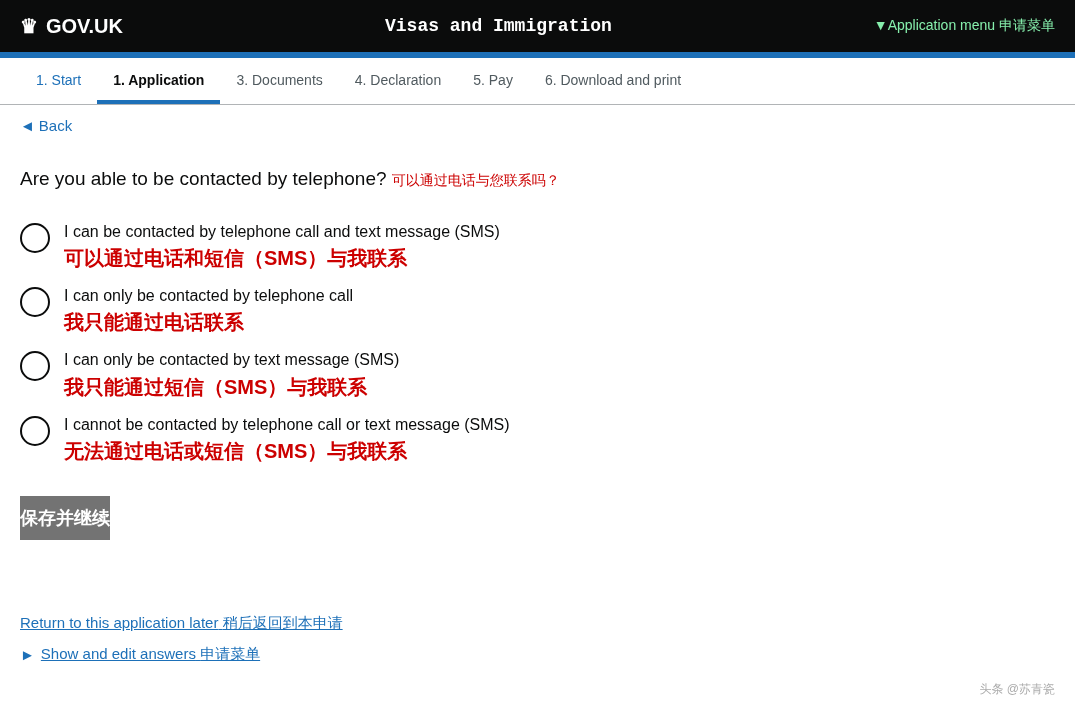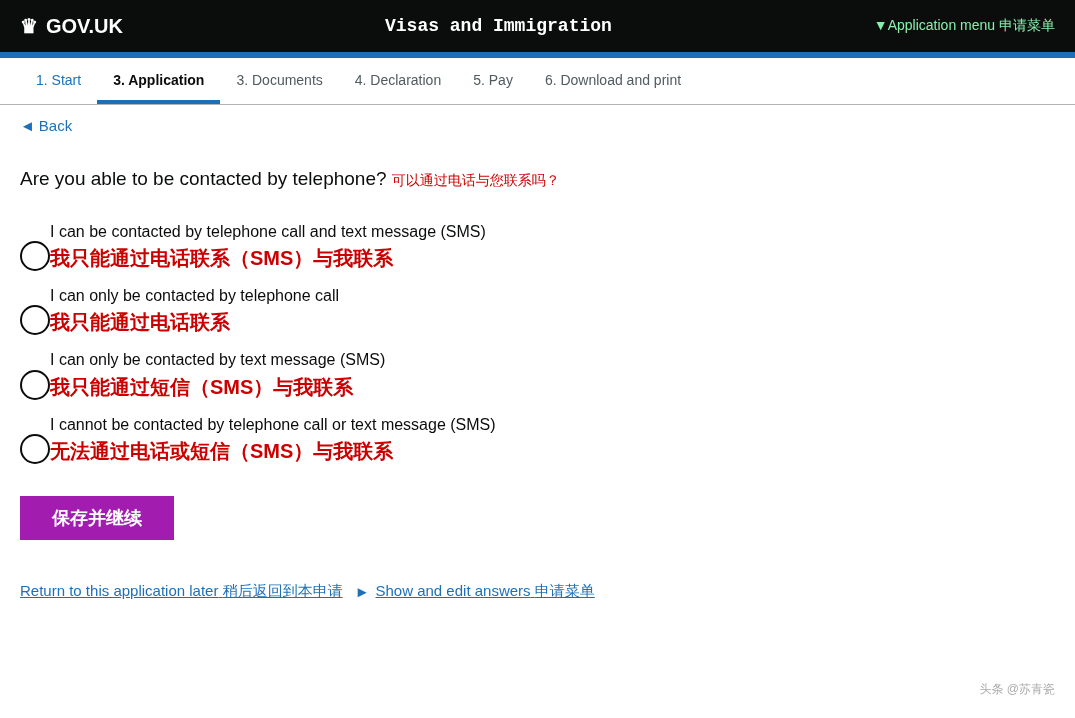--- a/index.html
+++ b/index.html
@@ -106,21 +106,22 @@
 
     
     .radio-group {
       display: flex;
       flex-direction: column;
       gap: 6px;
       margin-bottom: 28px;
     }
     .radio-option {
       display: flex;
-      align-items: flex-end;
+      align-items: flex-start;
+      gap: 14px;
       padding: 4px 0;
     }
     .radio-input {
       width: 30px;
       height: 30px;
       border: 2px solid #0b0c0c;
       border-radius: 50%;
       flex-shrink: 0;
       cursor: pointer;
       margin-top: 2px;
@@ -143,34 +144,34 @@
     }
     .radio-label .chinese {
       color: #cc0000;
       font-size: 20px;
       font-weight: bold;
       line-height: 1.3;
     }
 
     
     .save-button {
-      background: #a21caf;
+      background: #737373;
       color: #fff;
       border: none;
-      padding: 10px 32px;
+      padding: 10px 0;
       font-size: 18px;
       cursor: pointer;
       font-weight: bold;
-      margin-bottom: 12px;
+      margin-bottom: 44px;
     }
 
     
     .footer-links {
       display: flex;
-      flex-direction: row;
+      flex-direction: column;
       gap: 12px;
       padding: 0 20px;
     }
     .footer-links a {
       color: #1d70b8;
       text-decoration: underline;
       font-size: 15px;
     }
     .show-answers {
       display: flex;
@@ -205,21 +206,21 @@
     <span>GOV.UK</span>
   </div>
   <div class="header-title">Visas and Immigration</div>
   <div class="header-menu">▼Application menu 申请菜单</div>
 </header>
 
 <div class="blue-bar"></div>
 
 <nav class="nav-tabs">
   <a class="nav-tab">1. Start</a>
-  <a class="nav-tab active">3. Application</a>
+  <a class="nav-tab active">1. Application</a>
   <a class="nav-tab disabled">3. Documents</a>
   <a class="nav-tab disabled">4. Declaration</a>
   <a class="nav-tab disabled">5. Pay</a>
   <a class="nav-tab disabled">6. Download and print</a>
 </nav>
 
 <div class="back-link">
   <a href="#">
     <span>◄</span>
     <span>Back</span>
@@ -235,21 +236,21 @@
       <span class="chinese">可以通过电话与您联系吗？</span>
     </div>
 
     
     <div class="radio-group">
 
       <div class="radio-option">
         <input type="radio" class="radio-input" name="contact" id="opt1" style="">
         <label class="radio-label" for="opt1">
           <span class="english">I can be contacted by telephone call and text message (SMS)</span>
-          <span class="chinese">我只能通过电话联系（SMS）与我联系</span>
+          <span class="chinese">可以通过电话和短信（SMS）与我联系</span>
         </label>
       </div>
 
       <div class="radio-option">
         <input type="radio" class="radio-input" name="contact" id="opt2" style="">
         <label class="radio-label" for="opt2">
           <span class="english">I can only be contacted by telephone call</span>
           <span class="chinese">我只能通过电话联系</span>
         </label>
       </div>

